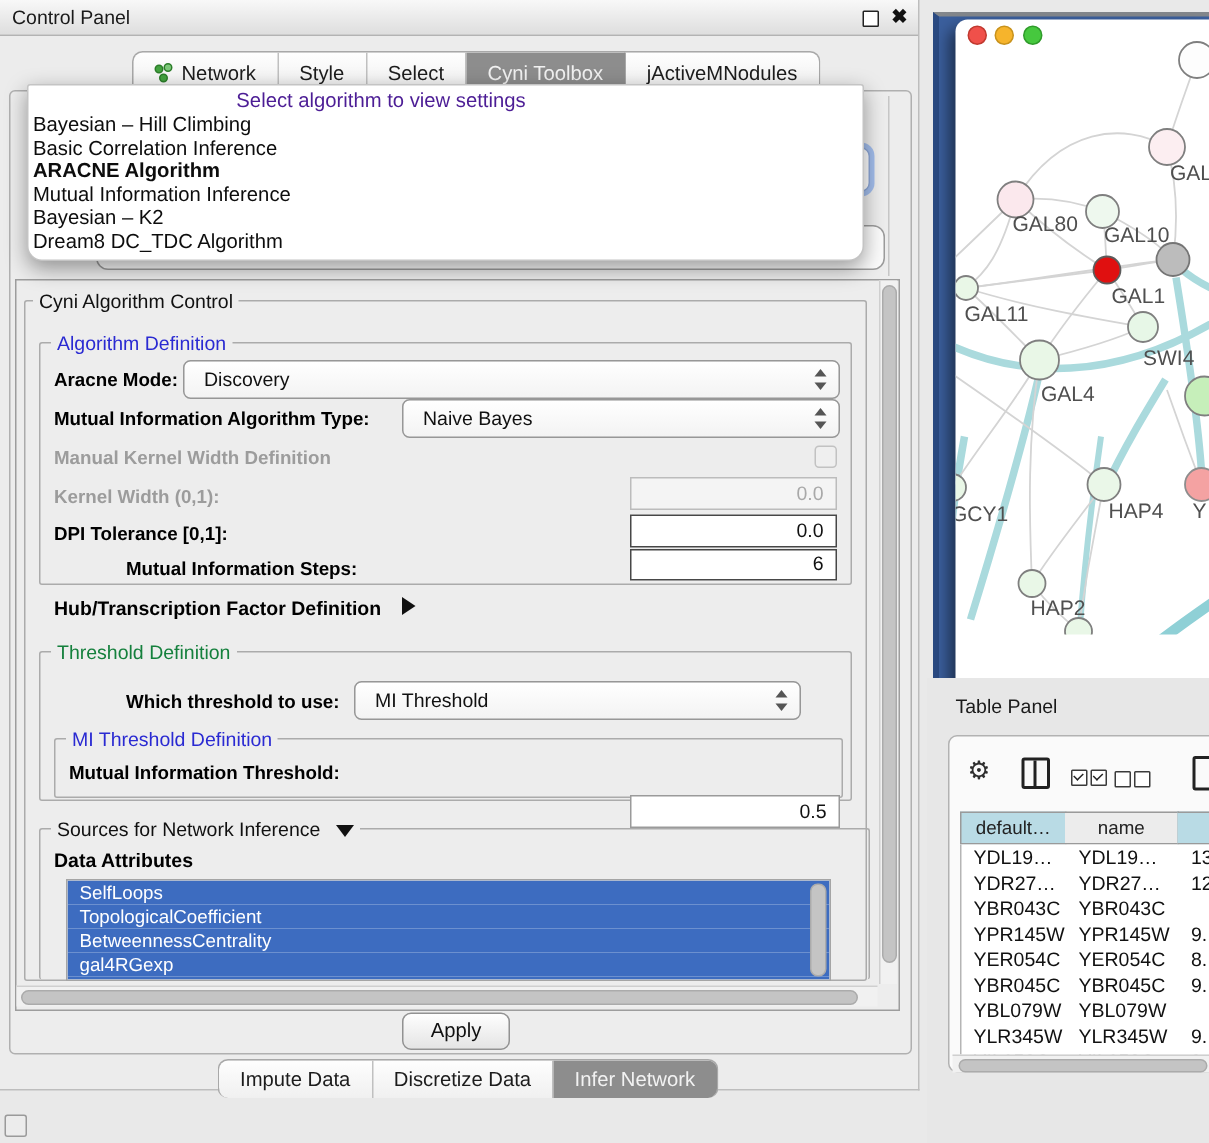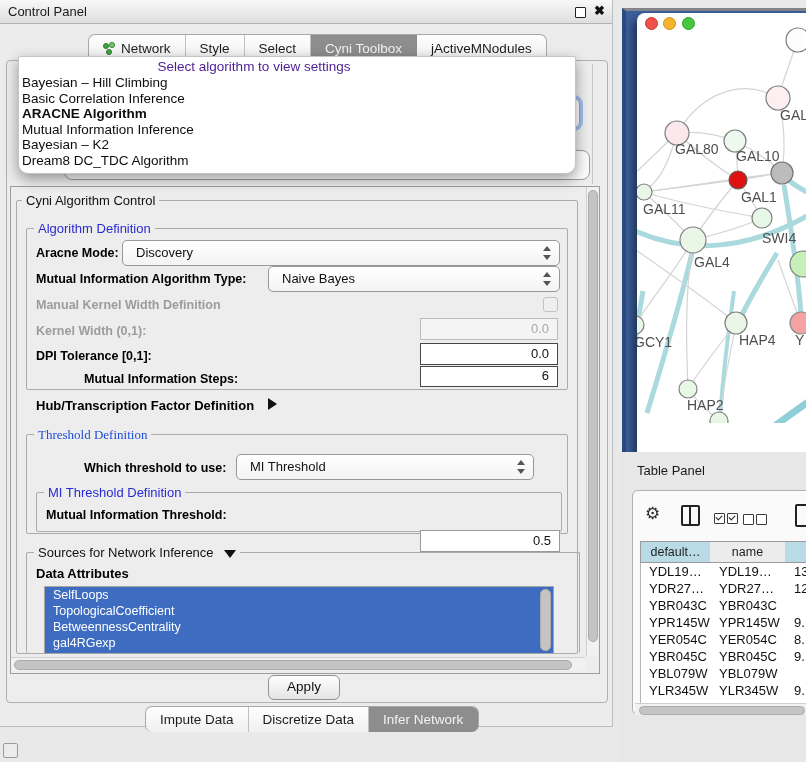--- a/index.html
+++ b/index.html
@@ -157,21 +157,21 @@
 
     <div class="lbl" style="left:36px;top:372px;margin-left:48px;">Mutual Information Steps:</div>
     <div class="field strong" style="left:420px;top:366px;width:138px;height:21px;line-height:18px;">6</div>
 
     <div class="lbl" style="left:36px;top:398px;font-size:13px;">
       <span>Hub/Transcription Factor Definition</span>
       <span class="tri-r" style="margin-left:10px;"></span>
     </div>
 
     <div class="abs fieldset" style="left:26px;top:434px;width:540px;height:98px;"></div>
-    <div class="legend abs" style="left:34px;top:427px;color:#1d4ed8;font-family:Liberation Serif, serif;">Threshold Definition</div>
+    <div class="legend abs" style="left:34px;top:427px;color:#15803d;">Threshold Definition</div>
 
     <div class="lbl" style="left:84px;top:461px;">Which threshold to use:</div>
     <div class="combo" style="left:236px;top:454px;width:296px;height:24px;">
       <span class="v">MI Threshold</span>
       <span class="updown">
           <b class="u"></b>
           <b class="d"></b>
         </span>
     </div>
 

